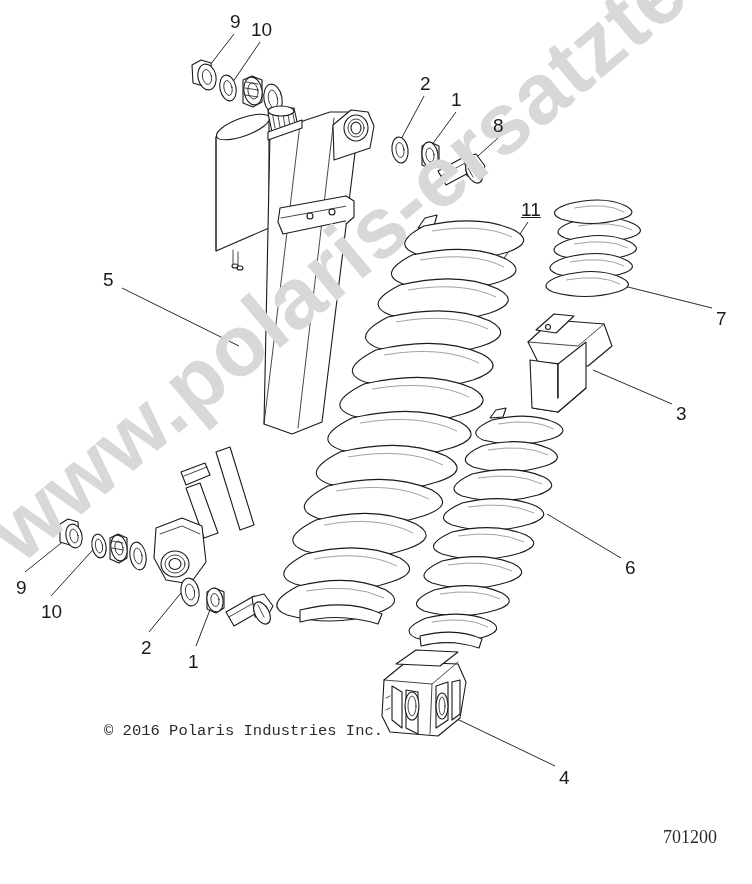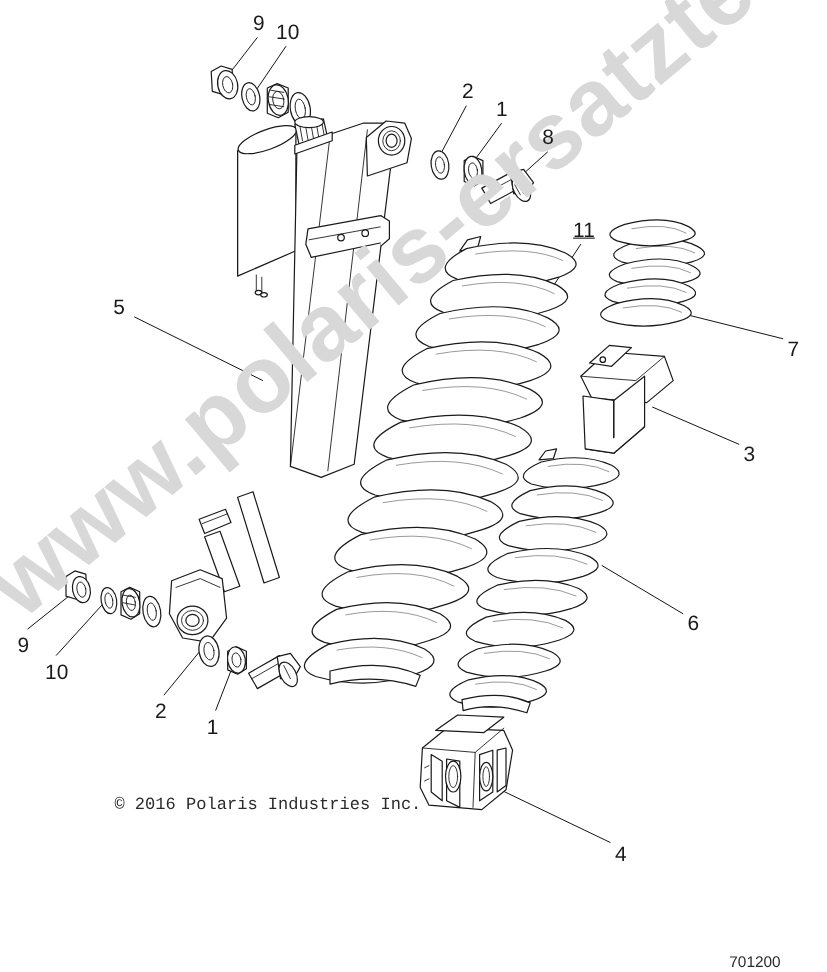--- a/index.html
+++ b/index.html
@@ -38,23 +38,23 @@
     left: 104px;
     top: 722px;
     font-family: Liberation Mono, monospace;
     font-size: 15.5px;
     color: #2b2b2b;
     white-space: nowrap;
   }
   #part-number {
     position: absolute;
     left: 663px;
-    top: 866px;
-    font-family: Liberation Sans, sans-serif;
-    font-size: 14px;
+    top: 827px;
+    font-family: Liberation Serif, serif;
+    font-size: 18px;
     color: #2b2b2b;
     white-space: nowrap;
   }
   #watermark-layer {
     position: absolute;
     left: 0; top: 0;
     width: 752px;
     height: 884px;
     pointer-events: none;
     overflow: hidden;

